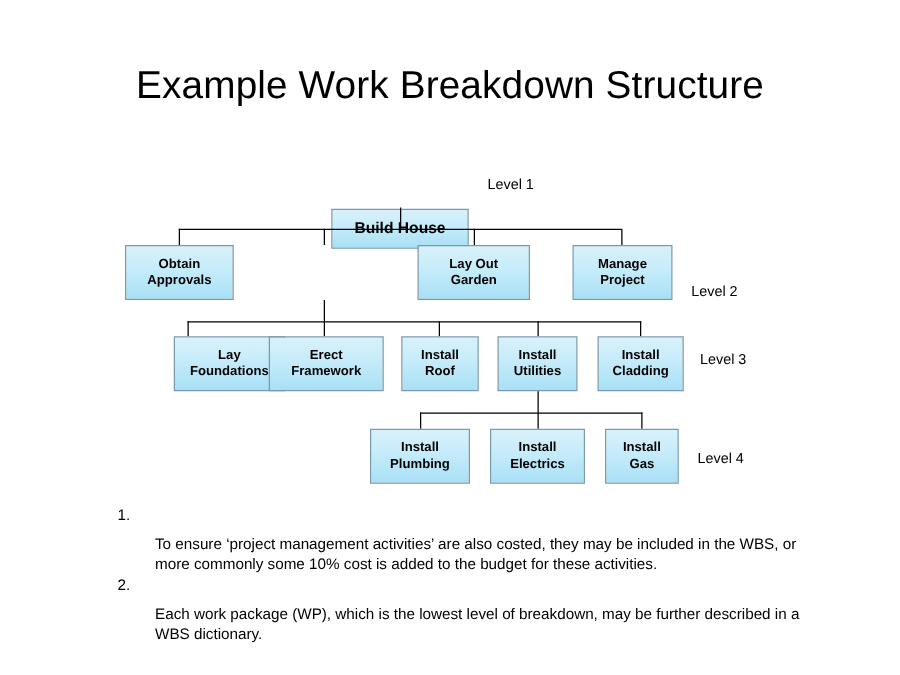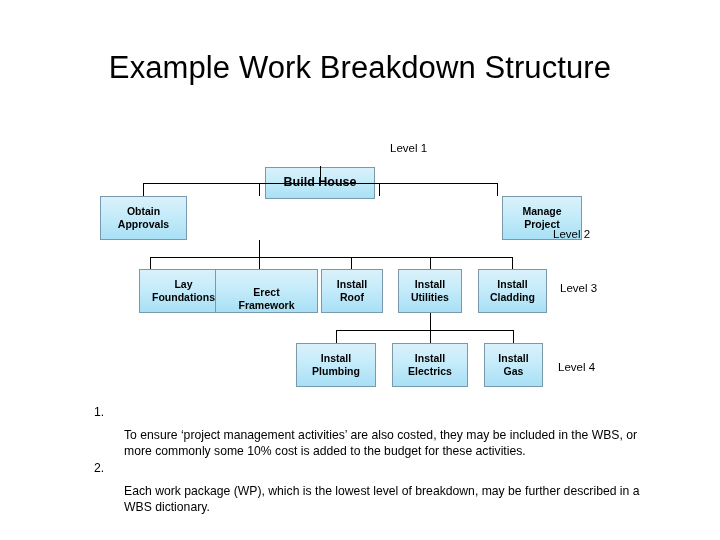--- a/index.html
+++ b/index.html
@@ -117,40 +117,43 @@
   <div class="conn conn-v" style="left:143px; top:183px; height:13px;"></div>
   <div class="conn conn-v" style="left:259px; top:183px; height:13px;"></div>
   <div class="conn conn-v" style="left:379px; top:183px; height:13px;"></div>
   <div class="conn conn-v" style="left:497px; top:183px; height:13px;"></div>
 
   <div class="wbs-box" style="left:100px; top:196px; width:87px; height:44px;">
     <span class="wbs-label">Obtain<br>Approvals</span>
   </div>
 
 
-
-  <div class="wbs-box" style="left:458px; top:196px; width:80px; height:44px;margin-left:44px;">
+  <div class="wbs-box" style="left:334px; top:196px; width:90px; height:44px;">
+    <span class="wbs-label">Lay Out<br>Garden</span>
+  </div>
+
+  <div class="wbs-box" style="left:458px; top:196px; width:80px; height:44px;">
     <span class="wbs-label">Manage<br>Project</span>
   </div>
 
   <div class="level-caption" style="left:553px; top:216px;margin-top:12px;">Level 2</div>
 
   <div class="conn conn-v" style="left:259px; top:240px; height:17px;"></div>
   <div class="conn conn-h" style="left:150px; top:257px; width:363px;"></div>
   <div class="conn conn-v" style="left:150px; top:257px; height:12px;"></div>
   <div class="conn conn-v" style="left:259px; top:257px; height:12px;"></div>
   <div class="conn conn-v" style="left:351px; top:257px; height:12px;"></div>
   <div class="conn conn-v" style="left:430px; top:257px; height:12px;"></div>
   <div class="conn conn-v" style="left:512px; top:257px; height:12px;"></div>
 
   <div class="wbs-box" style="left:106px; top:269px; width:89px; height:44px;margin-left:33px;">
     <span class="wbs-label">Lay<br>Foundations</span>
   </div>
 
-  <div class="wbs-box" style="left:215px; top:269px; width:103px; height:44px;align-items:flex-end;">
+  <div class="wbs-box" style="left:215px; top:269px; width:92px; height:44px;">
     <span class="wbs-label">Erect<br>Framework</span>
   </div>
 
   <div class="wbs-box" style="left:321px; top:269px; width:62px; height:44px;">
     <span class="wbs-label">Install<br>Roof</span>
   </div>
 
   <div class="wbs-box" style="left:398px; top:269px; width:64px; height:44px;">
     <span class="wbs-label">Install<br>Utilities</span>
   </div>

